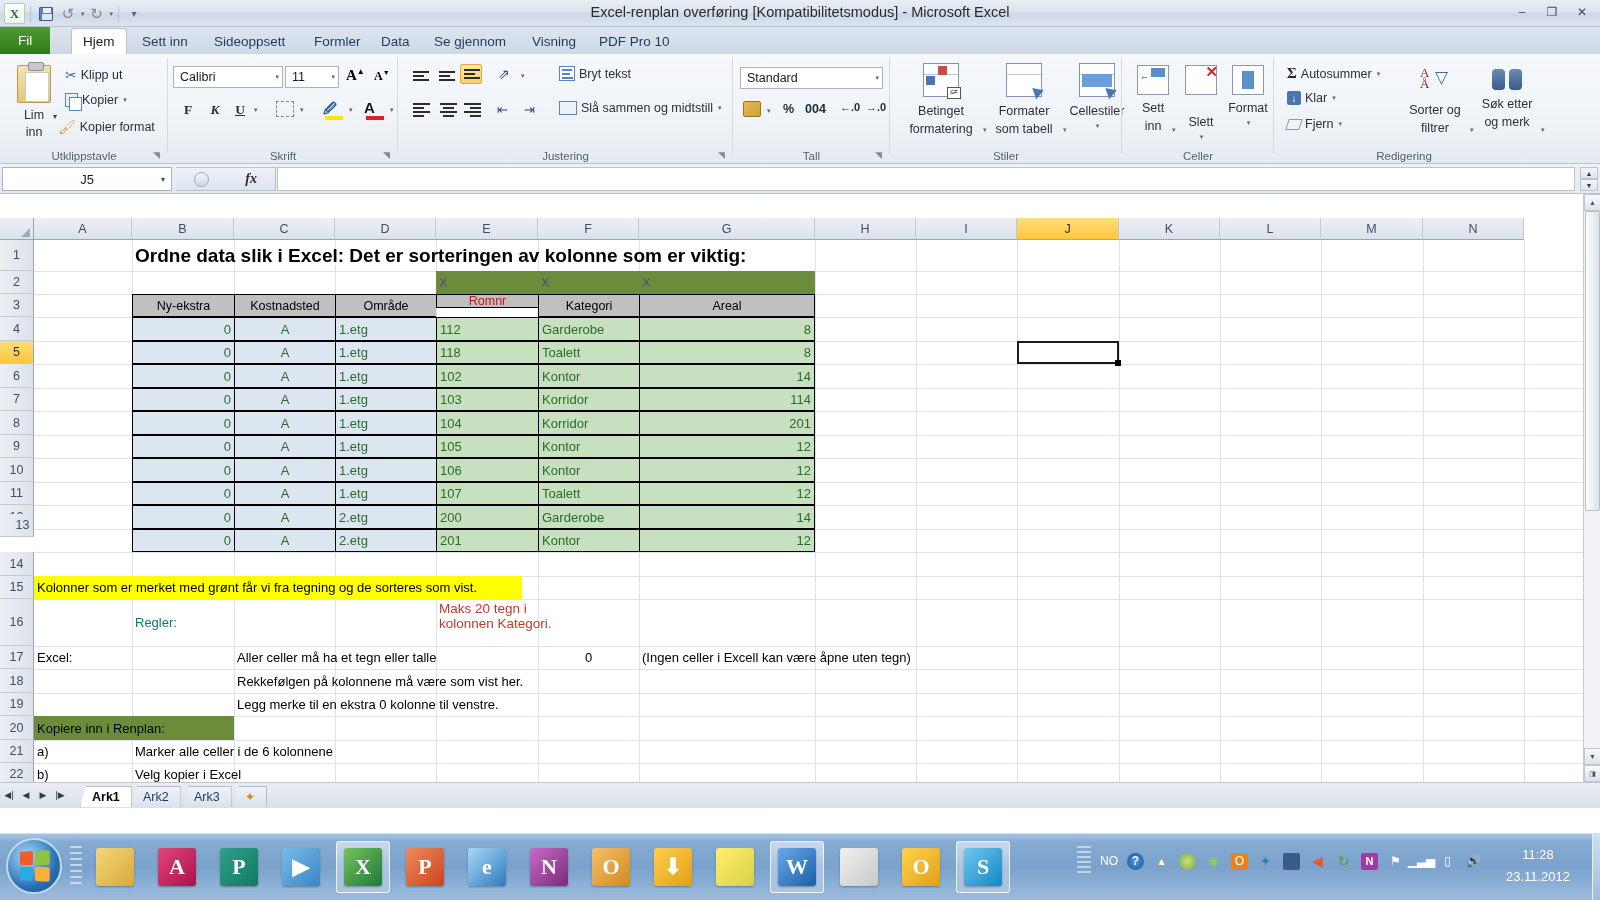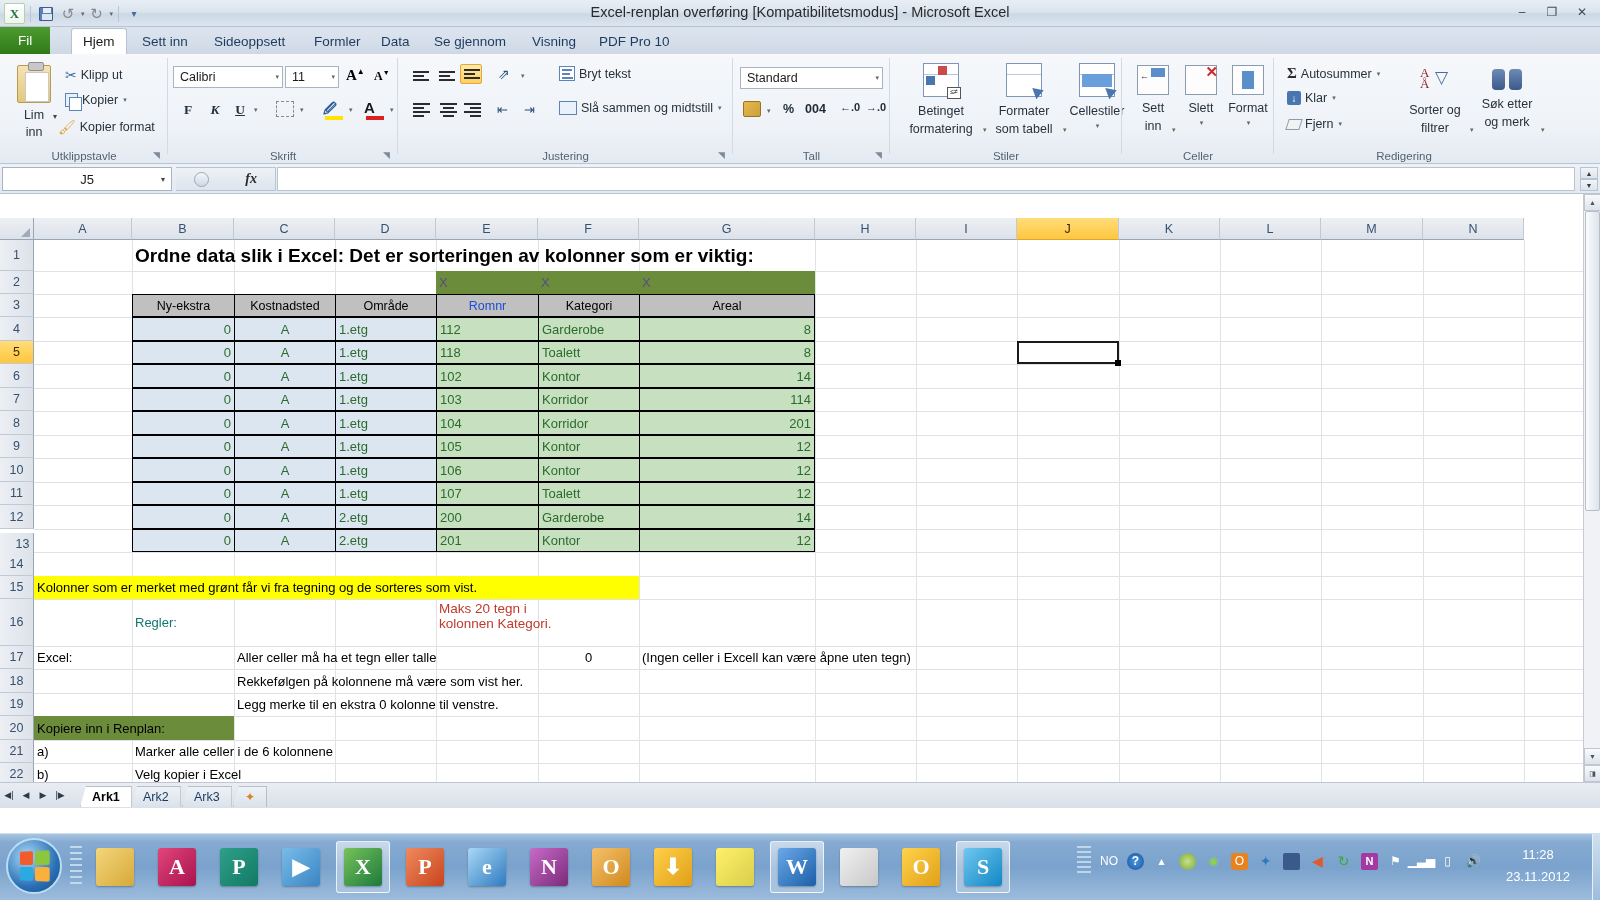--- a/index.html
+++ b/index.html
@@ -458,21 +458,21 @@
         <div class="rb-txt" style="line-height:14px;margin-top:2px;">Sett</div>
         <div class="rb-txt" style="line-height:14px;">inn</div>
       </div>
       <div class="tiny-arr" style="position:absolute;left:49px;top:72px;">▾</div>
 
       <div class="rbtn" style="position:absolute;left:58px;top:10px;flex-direction:column;width:42px;">
         <div class="cell-ic">
             <div class="cg"></div>
             <div class="redx">✕</div>
           </div>
-        <div class="rb-txt" style="line-height:14px;margin-top:2px;">Slett</div>
+        <div class="rb-txt" style="line-height:14px;margin-top:16px;">Slett</div>
         <div class="tiny-arr">▾</div>
       </div>
 
       <div class="rbtn" style="position:absolute;left:104px;top:10px;flex-direction:column;width:44px;">
         <div class="cell-ic">
             <div class="cg"></div>
             <div class="blue" style="left:10px;top:6px;width:12px;height:18px;"></div>
           </div>
         <div class="rb-txt" style="line-height:14px;margin-top:2px;">Format</div>
         <div class="tiny-arr">▾</div>
@@ -559,21 +559,21 @@
         <div class="rh" style="position: absolute; top: 54px; height: 23px;">3</div>
         <div class="rh" style="position: absolute; top: 77px; height: 24px;">4</div>
         <div class="rh sel" style="position: absolute; top: 101px; height: 23px;">5</div>
         <div class="rh" style="position: absolute; top: 124px; height: 24px;">6</div>
         <div class="rh" style="position: absolute; top: 148px; height: 23px;">7</div>
         <div class="rh" style="position: absolute; top: 171px; height: 24px;">8</div>
         <div class="rh" style="position: absolute; top: 195px; height: 23px;">9</div>
         <div class="rh" style="position: absolute; top: 218px; height: 24px;">10</div>
         <div class="rh" style="position: absolute; top: 242px; height: 23px;">11</div>
         <div class="rh" style="position: absolute; top: 265px; height: 24px;">12</div>
-        <div class="rh" style="position: absolute; top: 293px; height: 23px; padding-left: 12px;">13</div>
+        <div class="rh" style="position: absolute; top: 274px; height: 23px; padding-left: 12px;">13</div>
         <div class="rh" style="position: absolute; top: 312px; height: 24px;">14</div>
         <div class="rh" style="position: absolute; top: 336px; height: 23px;">15</div>
         <div class="rh" style="position: absolute; top: 359px; height: 47px;">16</div>
         <div class="rh" style="position: absolute; top: 406px; height: 23px;">17</div>
         <div class="rh" style="position: absolute; top: 429px; height: 24px;">18</div>
         <div class="rh" style="position: absolute; top: 453px; height: 23px;">19</div>
         <div class="rh" style="position: absolute; top: 476px; height: 24px;">20</div>
         <div class="rh" style="position: absolute; top: 500px; height: 23px;">21</div>
         <div class="rh" style="position: absolute; top: 523px; height: 23px;">22</div>
       </div>
@@ -606,28 +606,28 @@
         <div class="gridline-h" style="top: 289px; left: 0px; width: 1550px;"></div>
         <div class="gridline-h" style="top: 312px; left: 0px; width: 1550px;"></div>
         <div class="gridline-h" style="top: 336px; left: 0px; width: 1550px;"></div>
         <div class="gridline-h" style="top: 359px; left: 0px; width: 1550px;"></div>
         <div class="gridline-h" style="top: 406px; left: 0px; width: 1550px;"></div>
         <div class="gridline-h" style="top: 429px; left: 0px; width: 1550px;"></div>
         <div class="gridline-h" style="top: 453px; left: 0px; width: 1550px;"></div>
         <div class="gridline-h" style="top: 476px; left: 0px; width: 1550px;"></div>
         <div class="gridline-h" style="top: 500px; left: 0px; width: 1550px;"></div>
         <div class="gridline-h" style="top: 523px; left: 0px; width: 1550px;"></div>
-        <div class="cell" style="left: 98px; top: 0px; width: 784px; height: 31px; font-size: 19px; font-weight: bold; color: rgb(0, 0, 0);">Ordne data slik i Excel: Det er sorteringen av kolonner som er viktig:</div>
+        <div class="cell" style="left: 98px; top: 0px; width: 784px; height: 31px; font-size: 19px; font-weight: bold; color: rgb(0, 0, 0);">Ordne data slik i Excel: Det er sorteringen av kolonne som er viktig:</div>
         <div class="cell" style="left: 402px; top: 31px; width: 102px; height: 23px; background: rgb(107, 140, 58); color: rgb(90, 74, 138); font-size: 13px;">X</div>
         <div class="cell" style="left: 504px; top: 31px; width: 101px; height: 23px; background: rgb(107, 140, 58); color: rgb(90, 74, 138); font-size: 13px;">X</div>
         <div class="cell" style="left: 605px; top: 31px; width: 176px; height: 23px; background: rgb(107, 140, 58); color: rgb(90, 74, 138); font-size: 13px;">X</div>
         <div class="cell" style="left: 98px; top: 54px; width: 102px; height: 23px; background: rgb(192, 192, 192); justify-content: center; font-size: 12.5px; color: rgb(0, 0, 0); border-left: 1px solid rgb(0, 0, 0); border-top: 1px solid rgb(0, 0, 0); border-bottom: 1px solid rgb(0, 0, 0);">Ny-ekstra</div>
         <div class="cell" style="left: 200px; top: 54px; width: 101px; height: 23px; background: rgb(192, 192, 192); justify-content: center; font-size: 12.5px; color: rgb(0, 0, 0); border-left: 1px solid rgb(0, 0, 0); border-top: 1px solid rgb(0, 0, 0); border-bottom: 1px solid rgb(0, 0, 0);">Kostnadsted</div>
         <div class="cell" style="left: 301px; top: 54px; width: 101px; height: 23px; background: rgb(192, 192, 192); justify-content: center; font-size: 12.5px; color: rgb(0, 0, 0); border-left: 1px solid rgb(0, 0, 0); border-top: 1px solid rgb(0, 0, 0); border-bottom: 1px solid rgb(0, 0, 0);">Område</div>
-        <div class="cell" style="left: 402px; top: 54px; width: 102px; height: 23px; background: rgb(192, 192, 192); justify-content: center; font-size: 12.5px; color: #1d4ed8; border-left: 1px solid rgb(0, 0, 0); border-top: 1px solid rgb(0, 0, 0); border-bottom: 1px solid rgb(0, 0, 0);">Romnr</div>
+        <div class="cell" style="left: 402px; top: 54px; width: 102px; height: 14px; background: rgb(192, 192, 192); justify-content: center; font-size: 12.5px; color: #b91c1c; border-left: 1px solid rgb(0, 0, 0); border-top: 1px solid rgb(0, 0, 0); border-bottom: 1px solid rgb(0, 0, 0);">Romnr</div>
         <div class="cell" style="left: 504px; top: 54px; width: 101px; height: 23px; background: rgb(192, 192, 192); justify-content: center; font-size: 12.5px; color: rgb(0, 0, 0); border-left: 1px solid rgb(0, 0, 0); border-top: 1px solid rgb(0, 0, 0); border-bottom: 1px solid rgb(0, 0, 0);">Kategori</div>
         <div class="cell" style="left: 605px; top: 54px; width: 176px; height: 23px; background: rgb(192, 192, 192); justify-content: center; font-size: 12.5px; color: rgb(0, 0, 0); border-width: 1px; border-style: solid; border-color: rgb(0, 0, 0);">Areal</div>
         <div class="cell" style="left: 98px; top: 77px; width: 102px; height: 24px; background: rgb(220, 230, 241); color: rgb(44, 107, 44); justify-content: flex-end; border-left: 1px solid rgb(0, 0, 0); border-top: 1px solid rgb(0, 0, 0); border-bottom: 1px solid rgb(0, 0, 0);">0</div>
         <div class="cell" style="left: 200px; top: 77px; width: 101px; height: 24px; background: rgb(220, 230, 241); color: rgb(44, 107, 44); justify-content: center; border-left: 1px solid rgb(0, 0, 0); border-top: 1px solid rgb(0, 0, 0); border-bottom: 1px solid rgb(0, 0, 0);">A</div>
         <div class="cell" style="left: 301px; top: 77px; width: 101px; height: 24px; background: rgb(220, 230, 241); color: rgb(44, 107, 44); border-left: 1px solid rgb(0, 0, 0); border-top: 1px solid rgb(0, 0, 0); border-bottom: 1px solid rgb(0, 0, 0);">1.etg</div>
         <div class="cell" style="left: 402px; top: 77px; width: 102px; height: 24px; background: rgb(198, 224, 192); color: rgb(44, 107, 44); border-left: 1px solid rgb(0, 0, 0); border-top: 1px solid rgb(0, 0, 0); border-bottom: 1px solid rgb(0, 0, 0);">112</div>
         <div class="cell" style="left: 504px; top: 77px; width: 101px; height: 24px; background: rgb(198, 224, 192); color: rgb(44, 107, 44); border-left: 1px solid rgb(0, 0, 0); border-top: 1px solid rgb(0, 0, 0); border-bottom: 1px solid rgb(0, 0, 0);">Garderobe</div>
         <div class="cell" style="left: 605px; top: 77px; width: 176px; height: 24px; background: rgb(198, 224, 192); color: rgb(44, 107, 44); justify-content: flex-end; border-width: 1px; border-style: solid; border-color: rgb(0, 0, 0);">8</div>
         <div class="cell" style="left: 98px; top: 101px; width: 102px; height: 23px; background: rgb(220, 230, 241); color: rgb(44, 107, 44); justify-content: flex-end; border-left: 1px solid rgb(0, 0, 0); border-top: 1px solid rgb(0, 0, 0); border-bottom: 1px solid rgb(0, 0, 0);">0</div>
         <div class="cell" style="left: 200px; top: 101px; width: 101px; height: 23px; background: rgb(220, 230, 241); color: rgb(44, 107, 44); justify-content: center; border-left: 1px solid rgb(0, 0, 0); border-top: 1px solid rgb(0, 0, 0); border-bottom: 1px solid rgb(0, 0, 0);">A</div>
@@ -676,21 +676,21 @@
         <div class="cell" style="left: 301px; top: 265px; width: 101px; height: 24px; background: rgb(220, 230, 241); color: rgb(44, 107, 44); border-left: 1px solid rgb(0, 0, 0); border-top: 1px solid rgb(0, 0, 0); border-bottom: 1px solid rgb(0, 0, 0);">2.etg</div>
         <div class="cell" style="left: 402px; top: 265px; width: 102px; height: 24px; background: rgb(198, 224, 192); color: rgb(44, 107, 44); border-left: 1px solid rgb(0, 0, 0); border-top: 1px solid rgb(0, 0, 0); border-bottom: 1px solid rgb(0, 0, 0);">200</div>
         <div class="cell" style="left: 504px; top: 265px; width: 101px; height: 24px; background: rgb(198, 224, 192); color: rgb(44, 107, 44); border-left: 1px solid rgb(0, 0, 0); border-top: 1px solid rgb(0, 0, 0); border-bottom: 1px solid rgb(0, 0, 0);">Garderobe</div>
         <div class="cell" style="left: 605px; top: 265px; width: 176px; height: 24px; background: rgb(198, 224, 192); color: rgb(44, 107, 44); justify-content: flex-end; border-width: 1px; border-style: solid; border-color: rgb(0, 0, 0);">14</div>
         <div class="cell" style="left: 98px; top: 289px; width: 102px; height: 23px; background: rgb(220, 230, 241); color: rgb(44, 107, 44); justify-content: flex-end; border-left: 1px solid rgb(0, 0, 0); border-top: 1px solid rgb(0, 0, 0); border-bottom: 1px solid rgb(0, 0, 0);">0</div>
         <div class="cell" style="left: 200px; top: 289px; width: 101px; height: 23px; background: rgb(220, 230, 241); color: rgb(44, 107, 44); justify-content: center; border-left: 1px solid rgb(0, 0, 0); border-top: 1px solid rgb(0, 0, 0); border-bottom: 1px solid rgb(0, 0, 0);">A</div>
         <div class="cell" style="left: 301px; top: 289px; width: 101px; height: 23px; background: rgb(220, 230, 241); color: rgb(44, 107, 44); border-left: 1px solid rgb(0, 0, 0); border-top: 1px solid rgb(0, 0, 0); border-bottom: 1px solid rgb(0, 0, 0);">2.etg</div>
         <div class="cell" style="left: 402px; top: 289px; width: 102px; height: 23px; background: rgb(198, 224, 192); color: rgb(44, 107, 44); border-left: 1px solid rgb(0, 0, 0); border-top: 1px solid rgb(0, 0, 0); border-bottom: 1px solid rgb(0, 0, 0);">201</div>
         <div class="cell" style="left: 504px; top: 289px; width: 101px; height: 23px; background: rgb(198, 224, 192); color: rgb(44, 107, 44); border-left: 1px solid rgb(0, 0, 0); border-top: 1px solid rgb(0, 0, 0); border-bottom: 1px solid rgb(0, 0, 0);">Kontor</div>
         <div class="cell" style="left: 605px; top: 289px; width: 176px; height: 23px; background: rgb(198, 224, 192); color: rgb(44, 107, 44); justify-content: flex-end; border-width: 1px; border-style: solid; border-color: rgb(0, 0, 0);">12</div>
-        <div class="cell" style="left: 0px; top: 336px; width: 605px; height: 23px; background: rgb(255, 255, 0); color: rgb(0, 0, 0); font-size: 13px;">Kolonner som er merket med grønt får vi fra tegning og de sorteres som vist.</div>
+        <div class="cell" style="left: 0px; top: 336px; width: 488px; height: 23px; background: rgb(255, 255, 0); color: rgb(0, 0, 0); font-size: 13px;">Kolonner som er merket med grønt får vi fra tegning og de sorteres som vist.</div>
         <div class="cell" style="left: 98px; top: 359px; width: 102px; height: 47px; color: #0f766e;">Regler:</div>
         <div class="cell" style="left: 402px; top: 359px; width: 379px; height: 47px; color: rgb(192, 57, 43); font-size: 13.5px; flex-direction: column; align-items: flex-start; justify-content: flex-start; padding-top: 2px; white-space: normal;">
           <div>Maks 20 tegn i</div>
           <div>kolonnen Kategori.</div>
         </div>
         <div class="cell" style="left: 0px; top: 406px; width: 98px; height: 23px; color: rgb(0, 0, 0);">Excel:</div>
         <div class="cell" style="left: 200px; top: 406px; width: 202px; height: 23px; color: rgb(0, 0, 0);">Aller celler må ha et tegn eller tallet: 0</div>
         <div class="cell" style="left: 504px; top: 406px; width: 101px; height: 23px; color: rgb(0, 0, 0); justify-content: center;">0</div>
         <div class="cell" style="left: 605px; top: 406px; width: 581px; height: 23px; color: rgb(0, 0, 0);">(Ingen celler i Excell kan være åpne uten tegn)</div>
         <div class="cell" style="left: 200px; top: 429px; width: 304px; height: 24px; color: rgb(0, 0, 0);">Rekkefølgen på kolonnene må være som vist her.</div>

